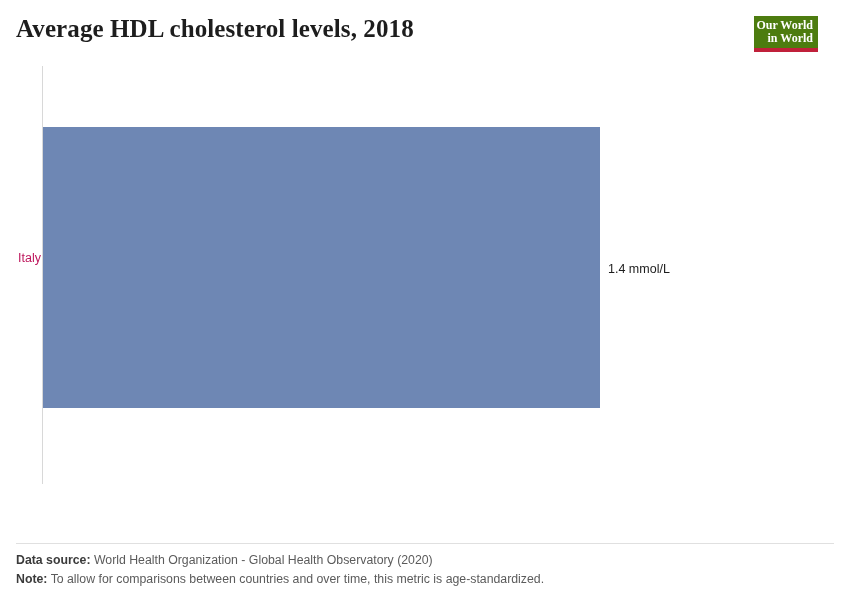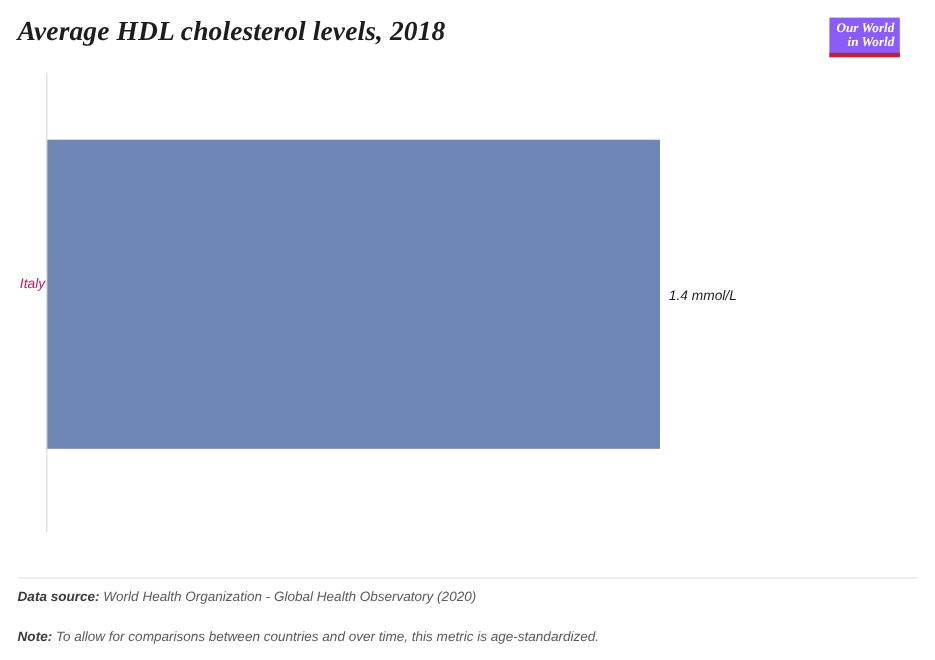--- a/index.html
+++ b/index.html
@@ -14,21 +14,20 @@
     color: #1d1d1d;
     overflow: hidden;
     position: relative;
   }
   .page {
     position: relative;
     width: 850px;
     height: 600px;
     box-sizing: border-box;
     padding: 0 16px;
-    font-style: italic;
   }
 
   
   .header {
     position: relative;
     padding-top: 14px;
   }
   .title {
     font-family: "Liberation Serif", serif;
     font-size: 25px;
@@ -136,32 +135,32 @@
   }
   .footer strong {
     color: #3b3b3b;
     font-weight: 700;
   }
   .footer-right {
     text-align: right;
     white-space: nowrap;
   }
   .footer-note {
-    margin-top: 20px;
+    margin-top: 2px;
   }
 </style>
 </head>
 <body>
 
 <div class="page">
 
   <div class="header">
     <h1 class="title">Average HDL cholesterol levels, 2018</h1>
 
-    <div class="logo" style="background: #8b5cf6; border-bottom-color: rgb(192, 32, 58);">
+    <div class="logo" style="background: #4d7c0f; border-bottom-color: rgb(192, 32, 58);">
       <div>Our World</div>
       <div>in World</div>
     </div>
   </div>
 
   <div class="chart-area">
     <div class="axis-line"></div>
 
     <div class="bar-row">
       <div class="bar" style="width: 557px; background: rgb(110, 135, 180);"></div>

